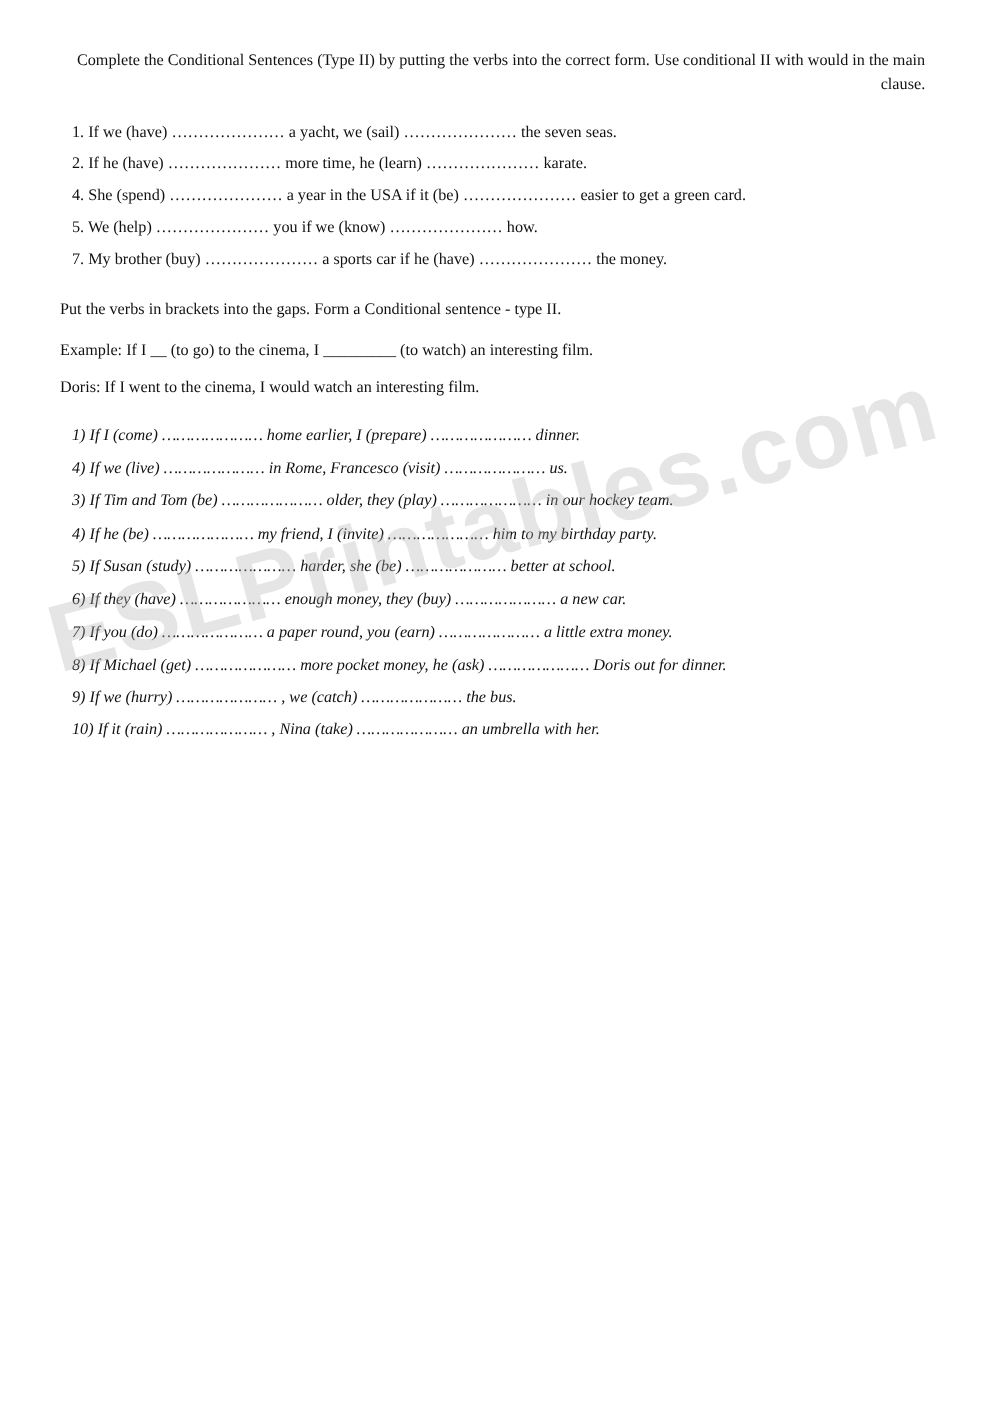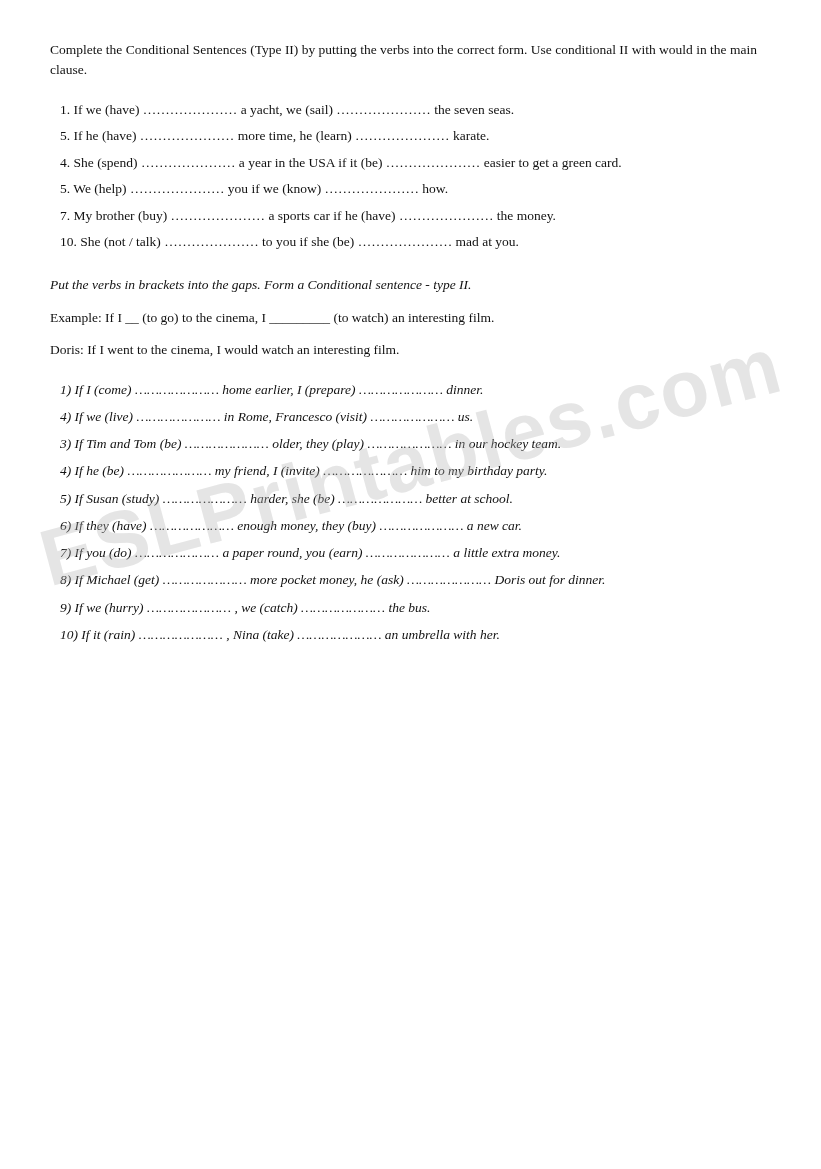--- a/index.html
+++ b/index.html
@@ -20,41 +20,41 @@
     }
 
     .page {
       padding: 40px 50px 40px 50px;
       position: relative;
     }
 
     .instructions {
       margin-bottom: 18px;
       line-height: 1.5;
+      text-align: right;
     }
 
     .section {
       margin-bottom: 22px;
     }
 
     .sentence-list {
       list-style: none;
       padding-left: 10px;
       margin-bottom: 10px;
     }
 
     .sentence-list li {
       margin-bottom: 5px;
       line-height: 1.6;
     }
 
     .section-title {
       margin-bottom: 12px;
       line-height: 1.5;
-      font-style: italic;
     }
 
     .example-block {
       margin-bottom: 10px;
       line-height: 1.6;
     }
 
     .answer-block {
       margin-bottom: 18px;
       line-height: 1.6;
@@ -91,25 +91,24 @@
 
 <div class="page">
 
   <div class="instructions">
     <span>Complete the Conditional Sentences (Type II) by putting the verbs into the correct form. Use conditional II with would in the main clause.</span>
   </div>
 
   <div class="section">
     <ul class="sentence-list">
     <li>1. If we (have) ………………… a yacht, we (sail) ………………… the seven seas.</li>
-        <li>5. If he (have) ………………… more time, he (learn) ………………… karate.</li>
+        <li>2. If he (have) ………………… more time, he (learn) ………………… karate.</li>
         <li>4. She (spend) ………………… a year in the USA if it (be) ………………… easier to get a green card.</li>
         <li>5. We (help) ………………… you if we (know) ………………… how.</li>
         <li>7. My brother (buy) ………………… a sports car if he (have) ………………… the money.</li>
-        <li>10. She (not / talk) ………………… to you if she (be) ………………… mad at you.</li>
       </ul>
   </div>
 
   <div class="section-title">
     <span>Put the verbs in brackets into the gaps. Form a Conditional sentence - type II.</span>
   </div>
 
   <div class="example-block">
     <span>Example:</span>
     <span>If I __ (to go) to the cinema, I _________ (to watch) an interesting film.</span>

